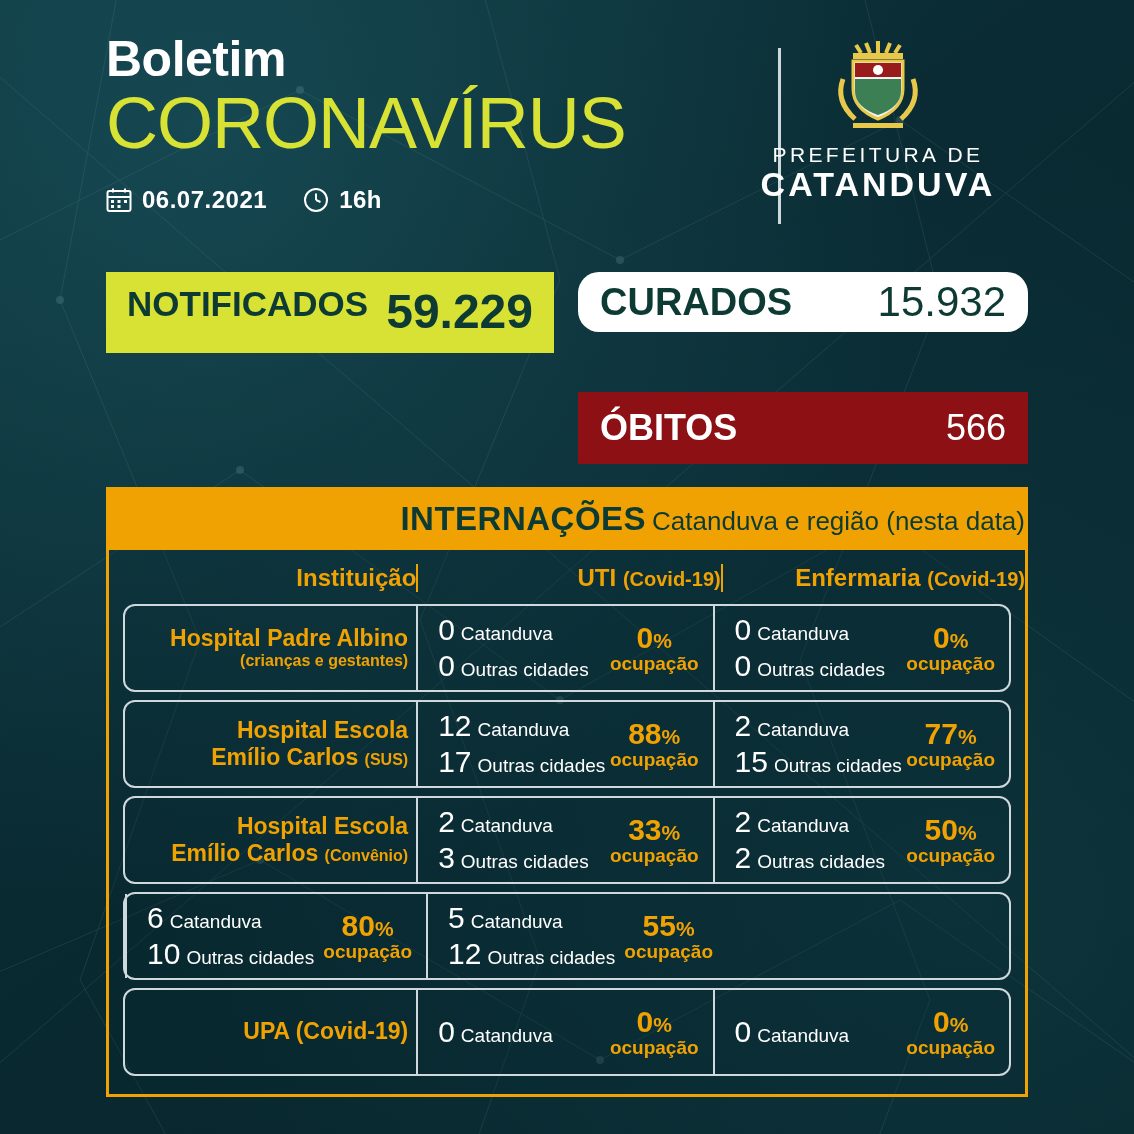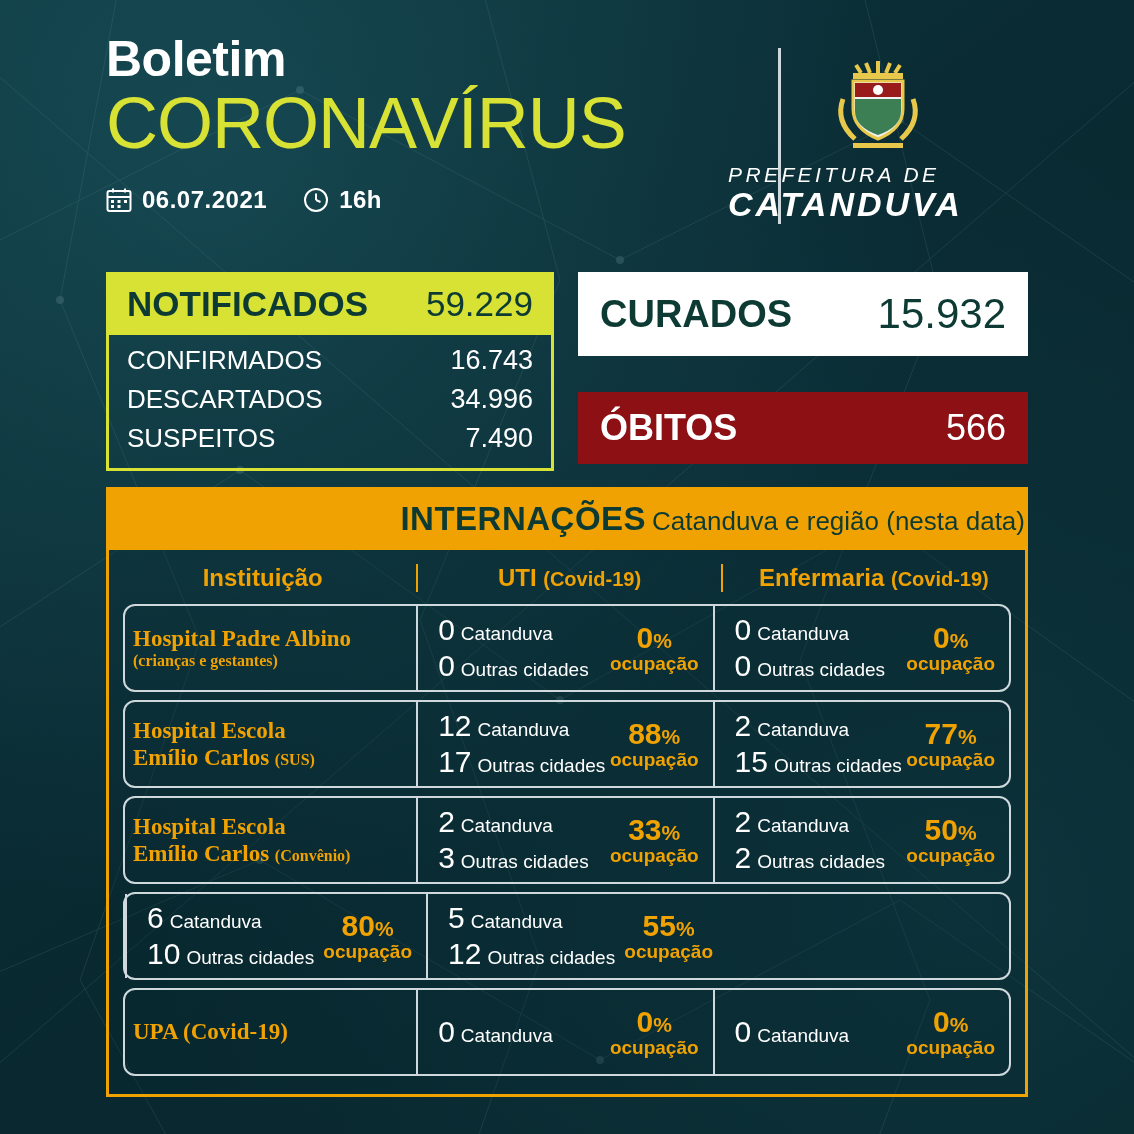--- a/index.html
+++ b/index.html
@@ -83,24 +83,23 @@
     position: absolute;
     left: 672px;
     top: 14px;
     width: 3px;
     height: 176px;
     background: #cfd9dd;
   }
   .brand {
     position: absolute;
     right: 0;
-    top: 25px;
+    top: 5px;
     width: 300px;
-    text-align: left;
-    font-style: italic;
+    text-align: center;
   }
   .brand-crest {
     margin: 0 auto;
     width: 110px;
     height: 96px;
   }
   .brand-l1 {
     color: #ffffff;
     font-size: 21px;
     letter-spacing: 3.4px;
@@ -125,43 +124,44 @@
   .notificados-head {
     background: #d8e234;
     color: #0d3b33;
     display: flex;
     justify-content: space-between;
     align-items: flex-start;
     padding: 9px 18px 11px 18px;
     font-size: 35px;
     font-weight: bold;
   }
-  .notificados-head .val { font-size: 35px; font-weight: normal; }
+  .notificados-head .val { font-size: 48px; font-weight: bold; }
   .notif-rows { padding: 6px 18px 10px 18px; }
   .notif-row {
     display: flex;
     justify-content: space-between;
     align-items: baseline;
     color: #ffffff;
     font-size: 26px;
     padding: 4px 0;
   }
   .notif-row .val { font-size: 27px; }
   .curados-box {
     position: absolute;
     left: 578px;
     top: 272px;
     width: 450px;
-    height: 84px;
+    height: 60px;
     background: #ffffff;
     display: flex;
     align-items: center;
     justify-content: space-between;
     padding: 16px 22px;
     box-sizing: border-box;
+    border-radius: 21px;
   }
   .curados-box .lbl {
     color: #0d3b33;
     font-size: 38px;
     font-weight: bold;
   }
   .curados-box .val {
     color: #0d3b33;
     font-size: 42px;
   }
@@ -214,21 +214,21 @@
     font-weight: normal;
     margin-left: 6px;
   }
   .col-head {
     display: flex;
     color: #f0a202;
     font-weight: bold;
     padding: 14px 0 12px 0;
   }
   .col-head .c {
-    text-align: center;
+    text-align: right;
     font-size: 24px;
   }
   .col-head .c0 { width: 308px; }
   .col-head .c1 { width: 303px; border-left: 2px solid #f0a202; }
   .col-head .c2 { width: 303px; border-left: 2px solid #f0a202; }
   .col-head .sub { font-size: 20px; font-weight: bold; }
   .rows { padding: 0 6px 10px 6px; }
   .row {
     display: flex;
     border: 2px solid #cfd9dd;
@@ -236,29 +236,28 @@
     margin: 0 8px 8px 8px;
     min-height: 84px;
     align-items: stretch;
     position: relative;
   }
   .row .inst {
     width: 296px;
     display: flex;
     flex-direction: column;
     justify-content: center;
-    align-items: flex-start;
+    align-items: flex-end;
     color: #f0a202;
     font-weight: bold;
     font-size: 23px;
     text-align: center;
     line-height: 1.18;
     padding: 6px 8px;
     box-sizing: border-box;
-    font-family: Liberation Serif, serif;
   }
   .row .inst .sub {
     font-size: 16px;
     font-weight: bold;
   }
   .row .cell {
     width: 301px;
     display: flex;
     align-items: center;
     justify-content: space-between;
@@ -373,34 +372,20 @@
       <div class="brand-l1">PREFEITURA DE</div>
       <div class="brand-l2">CATANDUVA</div>
     </div>
   </div>
 
   <div class="notificados-box">
     <div class="notificados-head">
       <span>NOTIFICADOS</span>
       <span class="val">59.229</span>
     </div>
-    <div class="notif-rows">
-      <div class="notif-row">
-        <span>CONFIRMADOS</span>
-        <span class="val">16.743</span>
-      </div>
-      <div class="notif-row">
-        <span>DESCARTADOS</span>
-        <span class="val">34.996</span>
-      </div>
-      <div class="notif-row">
-        <span>SUSPEITOS</span>
-        <span class="val">7.490</span>
-      </div>
-    </div>
   </div>
 
   <div class="curados-box">
     <span class="lbl">CURADOS</span>
     <span class="val">15.932</span>
   </div>
 
   <div class="obitos-box">
     <span class="lbl">ÓBITOS</span>
     <span class="val">566</span>

